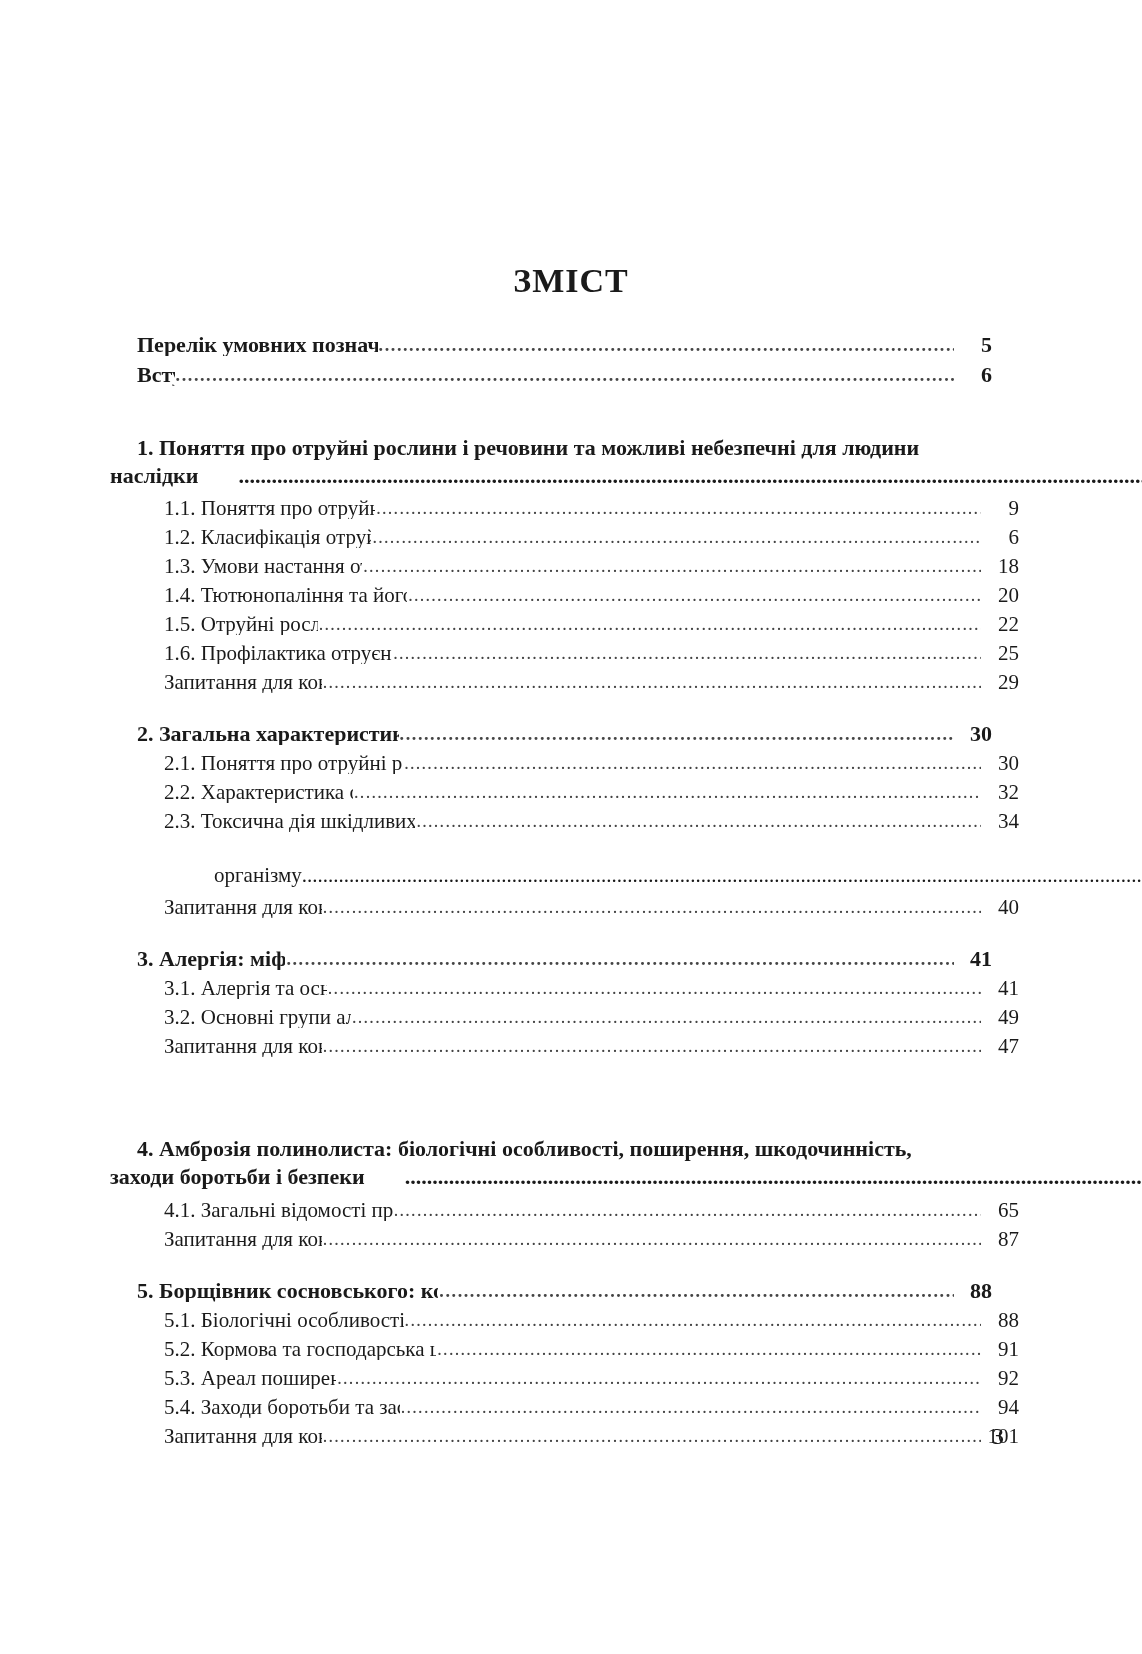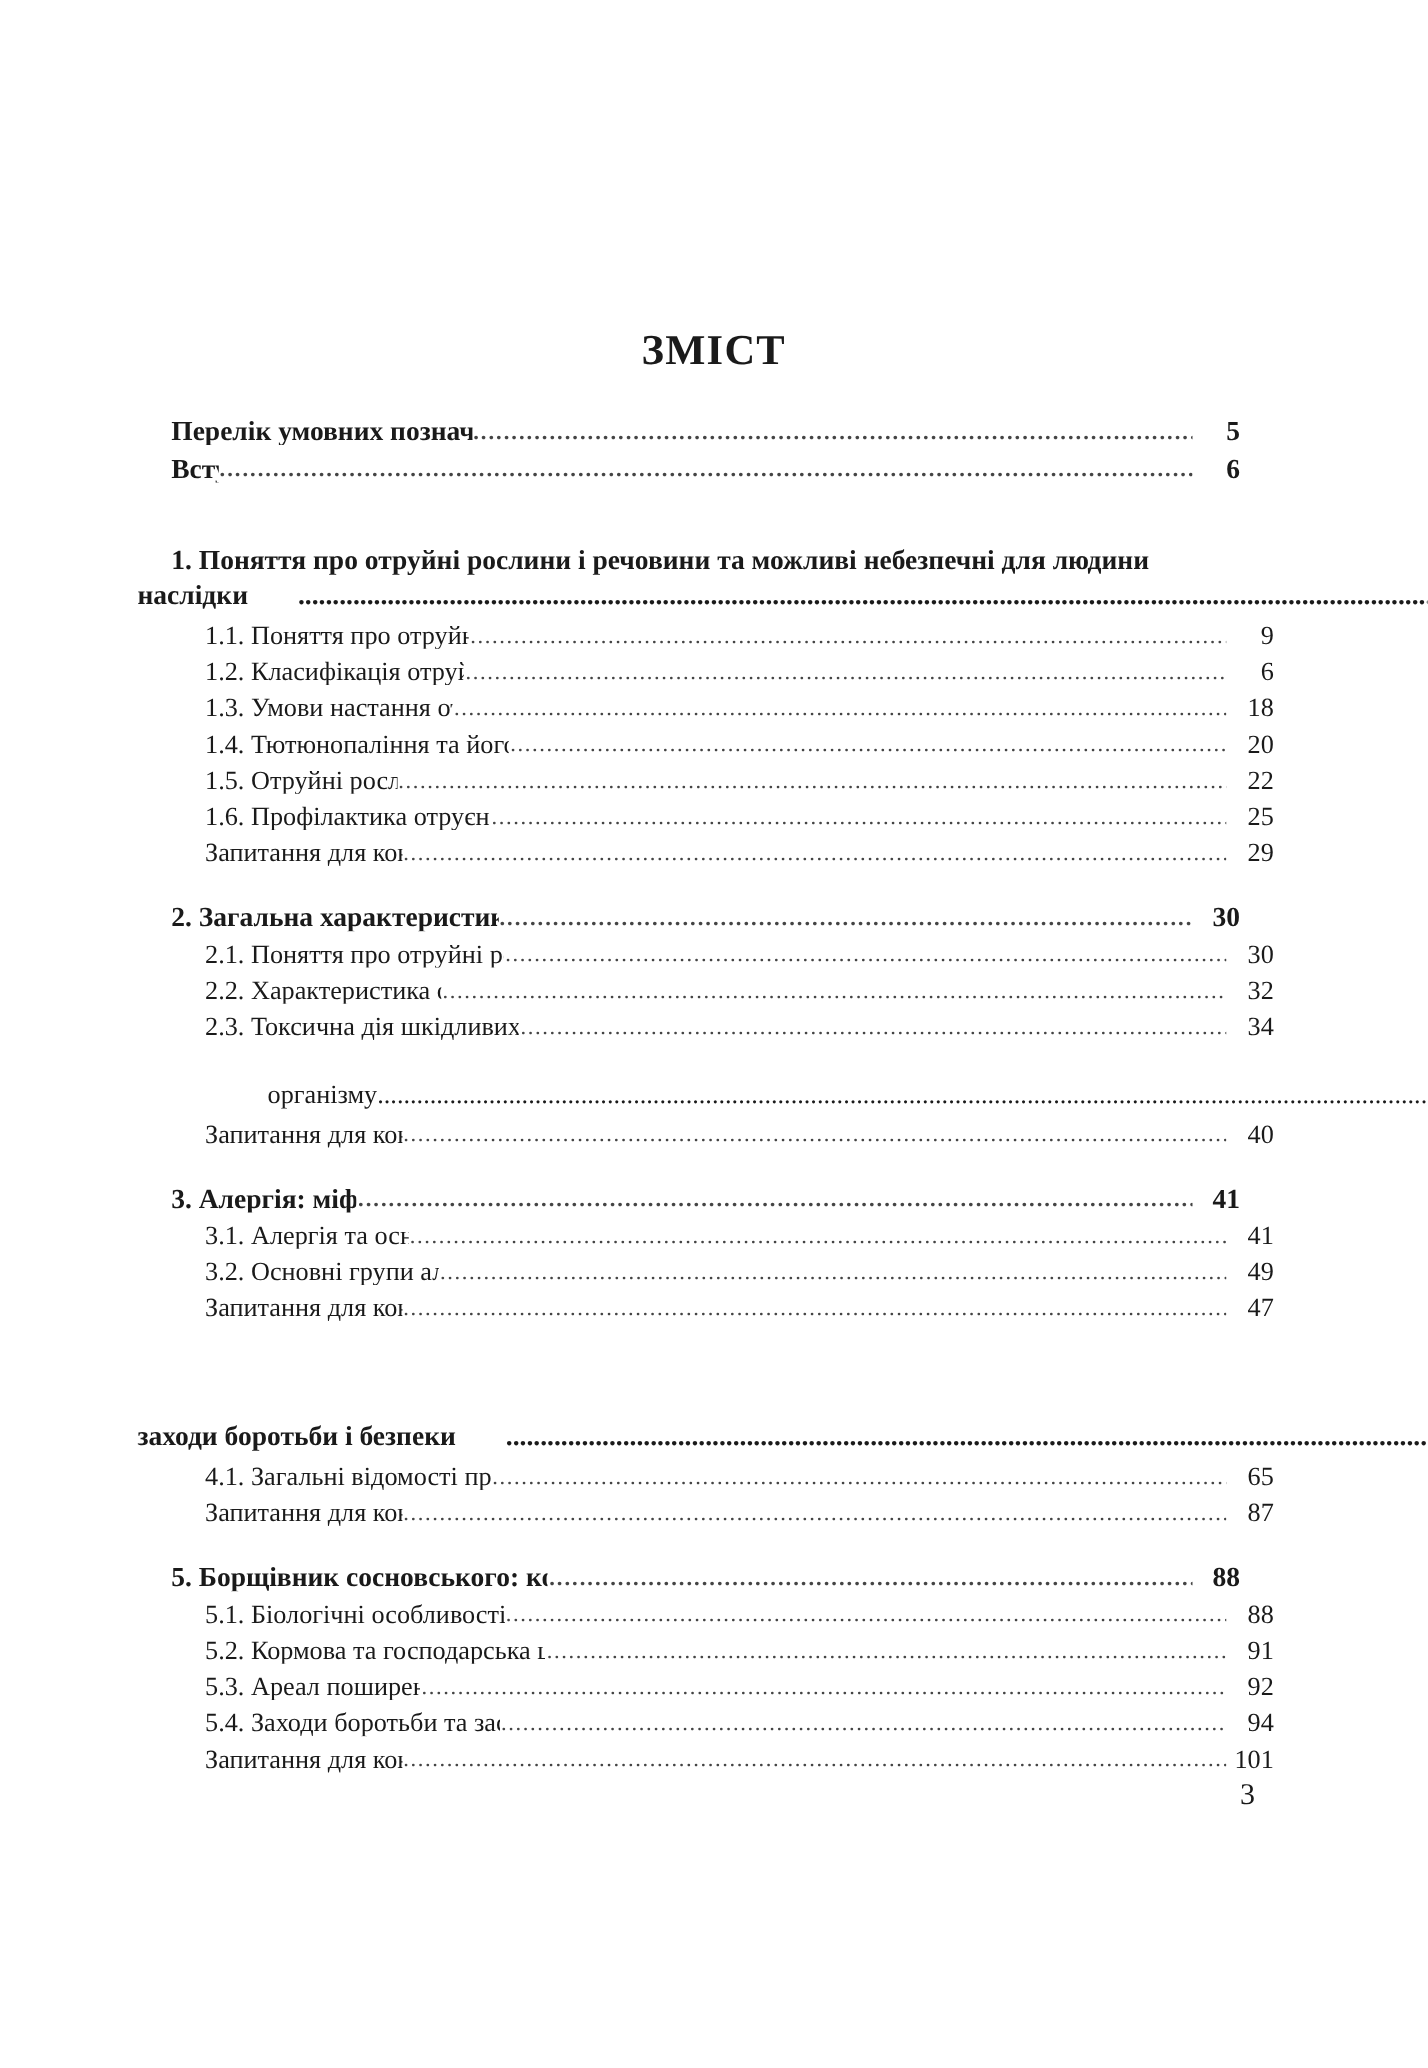--- a/index.html
+++ b/index.html
@@ -231,20 +231,21 @@
         <span class="dots">.......................................................................................................................................................................................................</span>
         <span class="pg">49</span>
       </div>
       <div class="row lvl1">
         <span class="txt">Запитання для контролю знань</span>
         <span class="dots">.......................................................................................................................................................................................................</span>
         <span class="pg">47</span>
       </div>
       <div class="gap"></div>
       <div class="chapter-head">
+        <div style="padding-left: 0px;">4. Амброзія полинолиста: біологічні особливості, поширення, шкодочинність,</div>
         <div class="line2">
           <span class="txt">заходи боротьби і безпеки</span>
           <span class="dots">.......................................................................................................................................................................................................</span>
         </div>
       </div>
       <div class="row lvl1">
         <span class="txt">4.1. Загальні відомості про амброзію полинолисту</span>
         <span class="dots">.......................................................................................................................................................................................................</span>
         <span class="pg">65</span>
       </div>

